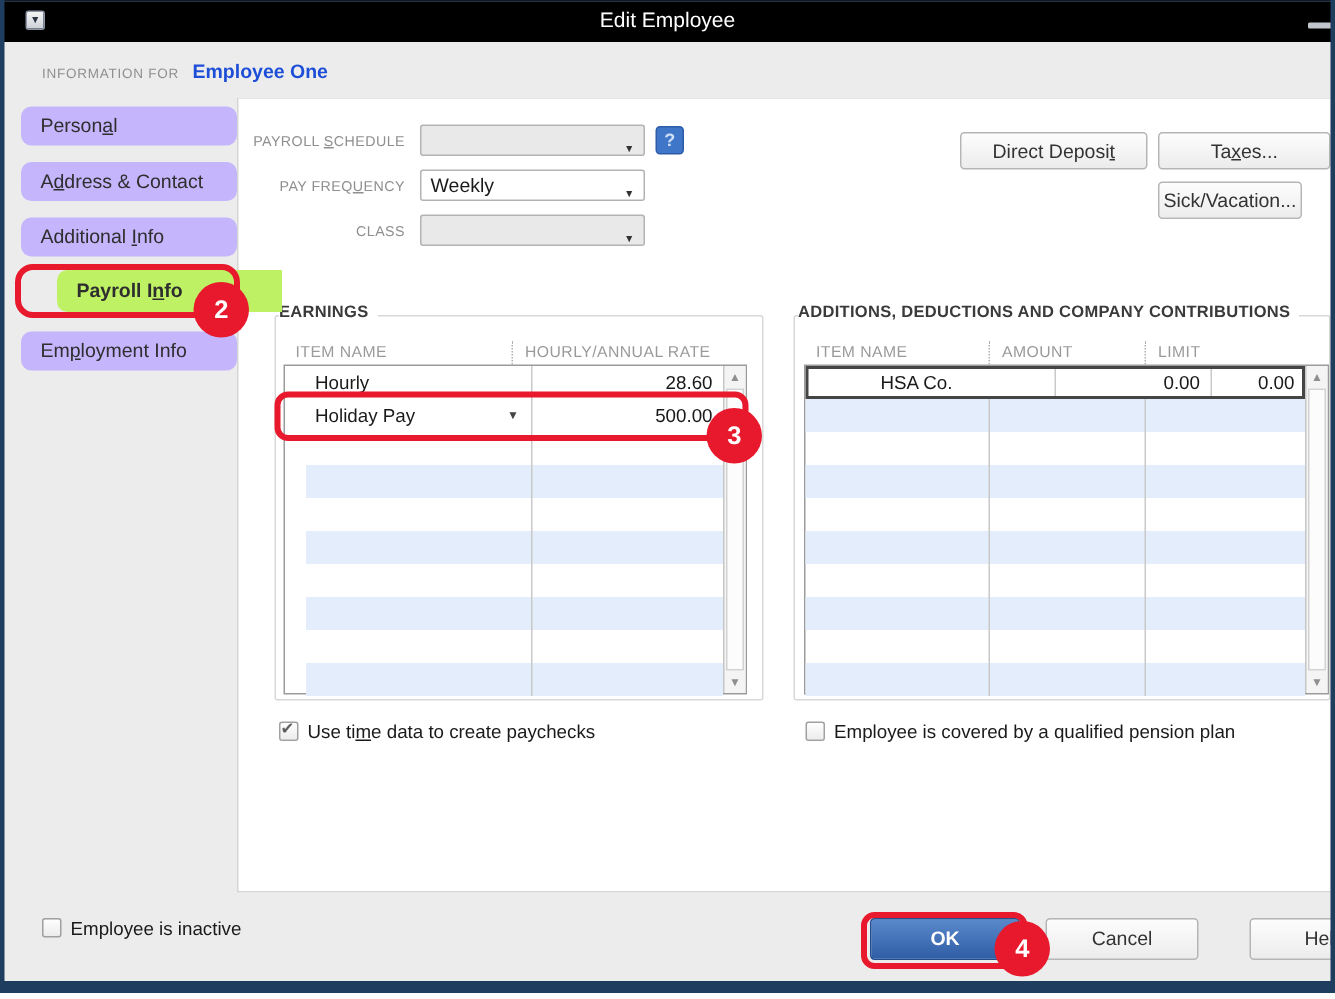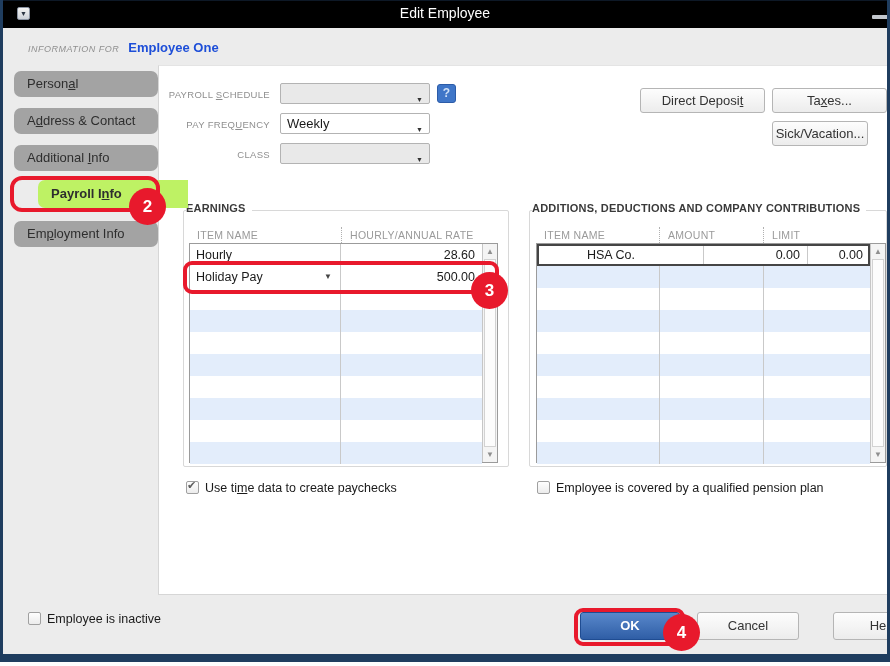--- a/index.html
+++ b/index.html
@@ -16,25 +16,25 @@
     background:linear-gradient(#f4f4f4,#ccd1d8); color:#2a3442; font-size:7px; line-height:11px; text-align:center; }
   .minbar { left:872px; top:15px; width:18px; height:4px; background:#c2c7cd; border-radius:1px; z-index:5; }
   .edge { background:#1f3d5f; z-index:7; }
   .edge-l { left:0; top:0; width:3px; height:662px; }
   .edge-r { left:887px; top:0; width:3px; height:662px; }
   .edge-b { left:0; top:654px; width:890px; height:8px; }
   .below-strip { left:0; top:662px; width:890px; height:4px; background:#fdfdfd; }
 
   
   .infobar { left:28px; top:38px; height:18px; display:flex; align-items:center; gap:9px; }
-  .info-label { color:#8f8f8f; font-size:9px; letter-spacing:.5px; padding-top:3px;font-style:italic; }
+  .info-label { color:#8f8f8f; font-size:9px; letter-spacing:.5px; padding-top:3px; }
   .info-value { color:#1d4ed8; font-size:13px; font-weight:bold; }
 
   
-  .tab { left:14px; width:144px; height:26px; background:#a3a3a3; border-radius:7px;
+  .tab { left:14px; width:144px; height:26px; background:#c4b5fd; border-radius:7px;
     font-size:13px; color:#2e2e2e; line-height:26px; padding-left:13px; cursor:default; }
   .tab.active { background:#bef264; font-weight:bold; width:150px; height:28px; line-height:28px;
     border-radius:7px 0 0 7px; z-index:3;margin-left:24px; }
 
   
   .content-panel { left:158px; top:65px; width:729px; height:530px; background:#fff;
     border-left:1px solid #d6d6d6; border-bottom:1px solid #d6d6d6; border-top:1px solid #e4e4e4; }
 
   
   .flabel { left:40px; width:230px; text-align:right; color:#8f8f8f; font-size:9.5px; letter-spacing:.3px; }
@@ -135,21 +135,21 @@
   <div class="abs btn" style="left:640px; top:88px; width:125px;">Direct Deposi<u>t</u></div>
   <div class="abs btn" style="left:772px; top:88px; width:115px;">Ta<u>x</u>es...</div>
   <div class="abs btn" style="left:772px; top:121px; width:96px;">Sick/Vacation...</div>
 
   <div class="abs groupbox" style="left:183px; top:210px; width:326px; height:257px;"></div>
   <div class="abs gtitle" style="left:186px; top:202px;">EARNINGS</div>
   <div class="abs thead" style="left:189px; top:227px; width:294px;">
     <div class="hcell" style="width:152px;">ITEM NAME</div>
     <div class="hcell hsep" style="flex:1;">HOURLY/ANNUAL RATE</div>
   </div>
-  <div class="abs tbody" style="left:189px; top:243px; width:309px; height:220px; position:absolute;">
+  <div class="abs tbody" style="left:189px; top:243px; width:309px; height:220px; position:absolute;padding-left:14px;">
     <div class="trow">
       <div class="tcell gridr" style="width:151px;">Hourly</div>
       <div class="tcell num" style="flex:1;">28.60</div>
     </div>
     <div class="trow">
       <div class="tcell gridr ddwrap" style="width:151px;">
         <span>Holiday Pay</span>
         <span class="dd">▼</span>
       </div>
       <div class="tcell num" style="flex:1;">500.00</div>

